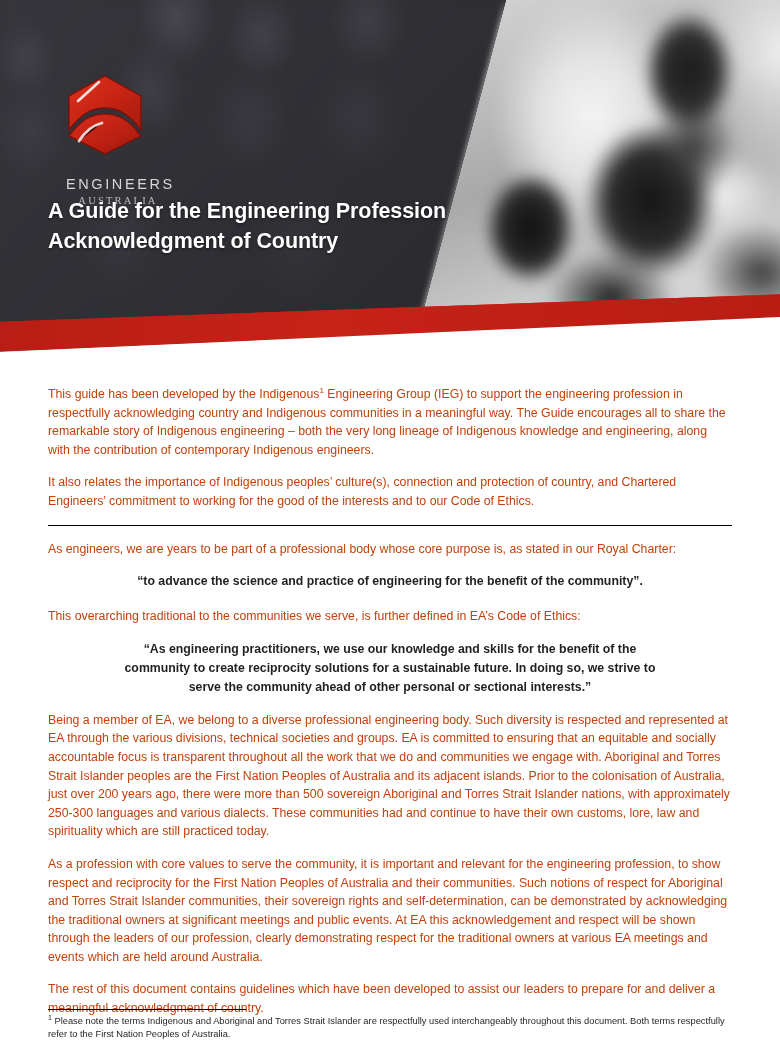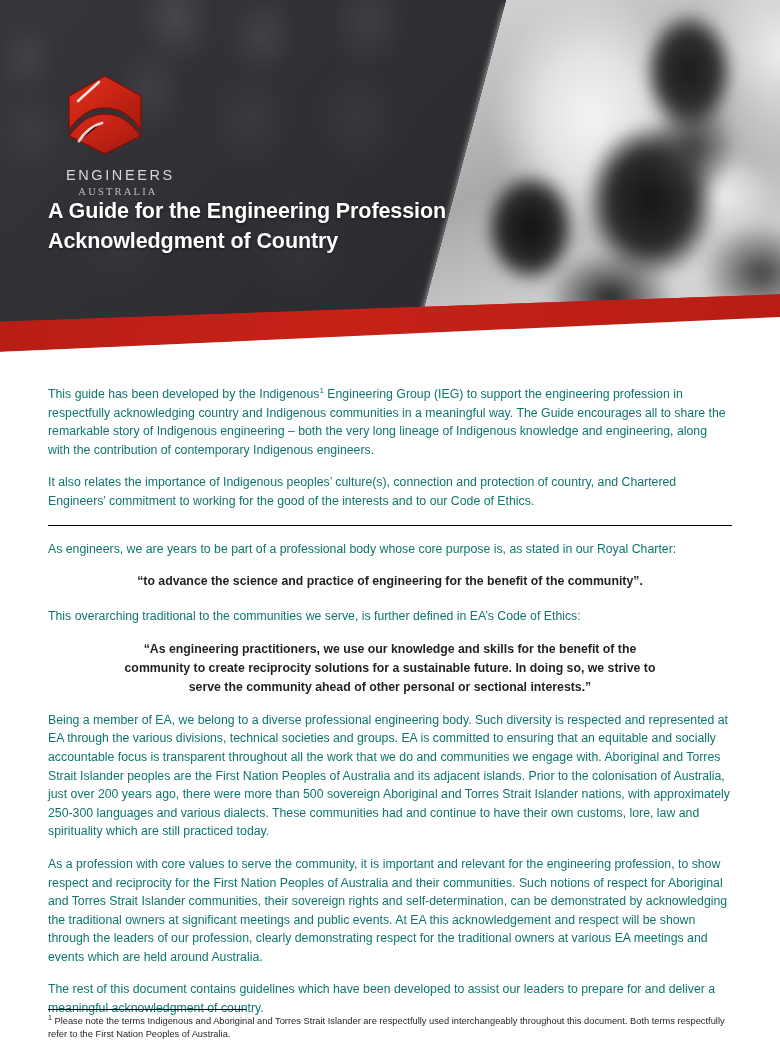--- a/index.html
+++ b/index.html
@@ -101,21 +101,21 @@
     top: 74px;
     width: 180px;
     z-index: 6;
   }
   .logo-mark {
     width: 78px;
     height: 82px;
     position: relative;
   }
   .logo-wordmark {
-    margin-top: 12px;
+    margin-top: 21px;
     width: 104px;
     text-align: center;
   }
   .logo-line1 {
     font-size: 14.5px;
     letter-spacing: 2.6px;
     color: #d7d7d9;
     font-family: "Liberation Sans", sans-serif;
     line-height: 1.1;
   }
@@ -149,21 +149,21 @@
     left: 0;
     top: 385px;
     width: 780px;
     padding: 0;
   }
   .para {
     margin: 0 0 14px 0;
     padding: 0 48px;
     font-size: 12.3px;
     line-height: 18.6px;
-    color: #0f766e;
+    color: #c2410c;
     text-align: left;
   }
   sup.fn {
     font-size: 8px;
     vertical-align: super;
     line-height: 0;
   }
 
   .rule {
     height: 0;

